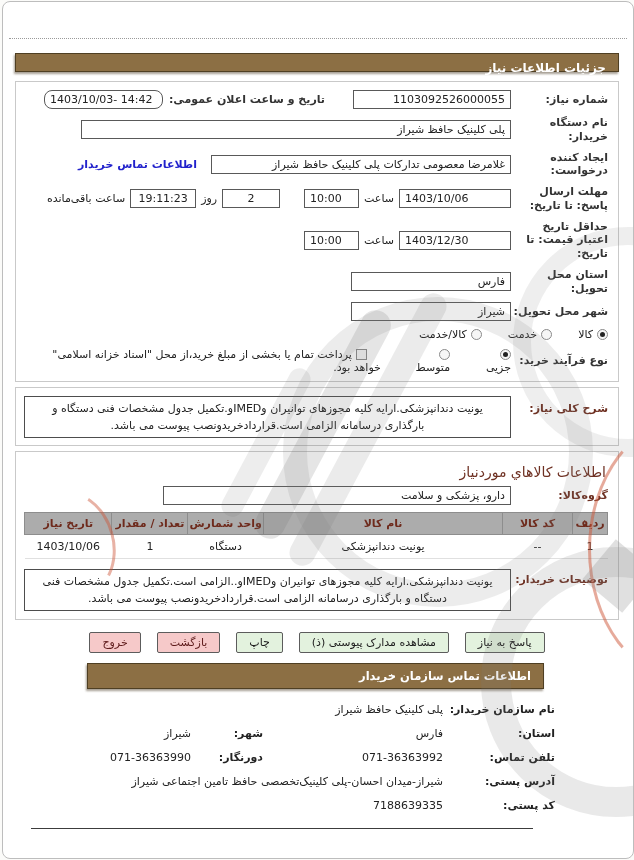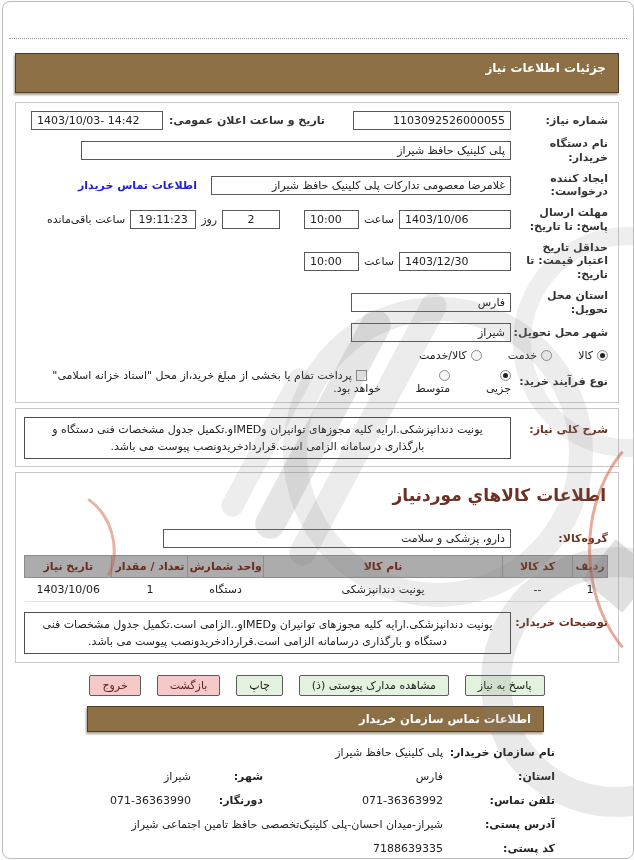--- a/index.html
+++ b/index.html
@@ -1,21 +1,21 @@
 <!DOCTYPE html>
 <html dir="rtl" lang="fa"><head>
 <meta charset="utf-8">
 <style>
   * { box-sizing: border-box; margin: 0; padding: 0; }
   html,body { width:634px; height:860px; background:#fbfbf9; font-family:"DejaVu Sans", sans-serif; }
   .frame { position:relative; width:632px; height:858px; margin:1px 0 0 1px; background:#fff;
            border:1px solid #bdbdbd; border-radius:8px; overflow:hidden; font-size:11px; color:#222; }
   .topstrip { height:37px; border-bottom:1px dotted #9a9a9a; margin:0 6px; }
   .barsection { background:#8c6f44; border:1px solid #4f3f23; box-shadow:-1px 2px 2px rgba(60,45,20,.45);
-                color:#fff; font-weight:bold; font-size:12px; height:40px; line-height:28px; padding-right:12px; }
+                color:#fff; font-weight:bold; font-size:12px; height:19px; line-height:28px; padding-right:12px; }
   .bar1 { margin:14px 14px 0 12px; }
   .bar2 { height:26px; line-height:24px; margin:10px 89px 0 84px; font-size:11.5px; }
   .content { margin:9px 14px 0 12px; position:relative; z-index:1; }
   .panel { border:1px solid #c9c9c9; background:#fff; padding:8px 10px 4px 8px; }
   .panel + .panel { margin-top:5px; }
   .frow { display:flex; align-items:center; margin-bottom:7px; }
   .lbl { width:97px; flex:0 0 97px; font-weight:bold; color:#333; line-height:1.25; }
   .lbl-maroon { color:#6e3022; }
   .inbox { border:1px solid #595959; background:#fff; height:19px; display:inline-flex;
            align-items:center; justify-content:flex-start; padding:0 5px; overflow:hidden; white-space:nowrap; }
@@ -29,21 +29,21 @@
   .plain-lbl { color:#222; margin:0 5px; white-space:nowrap; }
   .link { color:#2222cc; text-decoration:none; font-weight:bold; margin-right:14px; }
   .radio { width:11px; height:11px; border:1px solid #8a8a8a; border-radius:50%; background:#f6f6f6;
            display:inline-block; position:relative; margin-left:4px; vertical-align:-2px; }
   .radio.sel::after { content:""; position:absolute; inset:2px; background:#222; border-radius:50%; }
   .checkbox { width:11px; height:11px; border:1px solid #8a8a8a; background:#f6f6f6; display:inline-block;
               margin:0 14px 0 4px; vertical-align:-2px; }
   .opt { margin-left:26px; }
   .textarea { border:1px solid #4d4d4d; background:#fff; flex:1; min-height:40px; padding:3px 6px;
               line-height:1.55; text-align:center; }
-  .subhead { font-weight:bold; color:#6e3022; margin:4px 2px 24px; font-size:17px; }
+  .subhead { font-weight:normal; color:#6e3022; margin:4px 2px 6px; font-size:14px; }
   table.goods { width:100%; border-collapse:collapse; margin:2px 0 10px; }
   table.goods th { background:#acacac; border:1px solid #8d8d8d; color:#6e2a1c; font-weight:bold;
                    height:22px; font-size:11px;margin-left:8px; }
   table.goods td { border-bottom:1px solid #e0e0e0; text-align:center; height:24px; background:#fff; }
   .btnrow { display:flex; justify-content:center; gap:16px; margin:12px 0 4px; }
   button { font-family:"DejaVu Sans", sans-serif; font-size:11px; padding:3px 12px; border:1px solid #5c5c5c;
            border-radius:2px; cursor:pointer; }
   .btn-green { background:#e3f2de; color:#1d1d1d; }
   .btn-pink  { background:#f6c9c9; color:#5d1a1a; }
   .contact { margin:14px 78px 0 20px; position:relative; z-index:1; }
@@ -78,21 +78,21 @@
 
   <div class="content">
 
     <div class="panel">
       <div class="frow">
         <span class="lbl">شماره نیاز:</span>
         <span class="inbox w-need">
             <span class="ltr">1103092526000055</span>
           </span>
         <span class="mid-lbl" style="margin-right:28px;">تاریخ و ساعت اعلان عمومی:</span>
-        <span class="inbox w-date" style="width:132px;">
+        <span class="inbox w-date" style="width:119px;border-radius:8px;">
             <span class="ltr">1403/10/03- 14:42</span>
           </span>
       </div>
 
       <div class="frow">
         <span class="lbl">نام دستگاه خریدار:</span>
         <span class="inbox w-wide">پلی  کلینیک حافظ شیراز</span>
       </div>
 
       <div class="frow">

